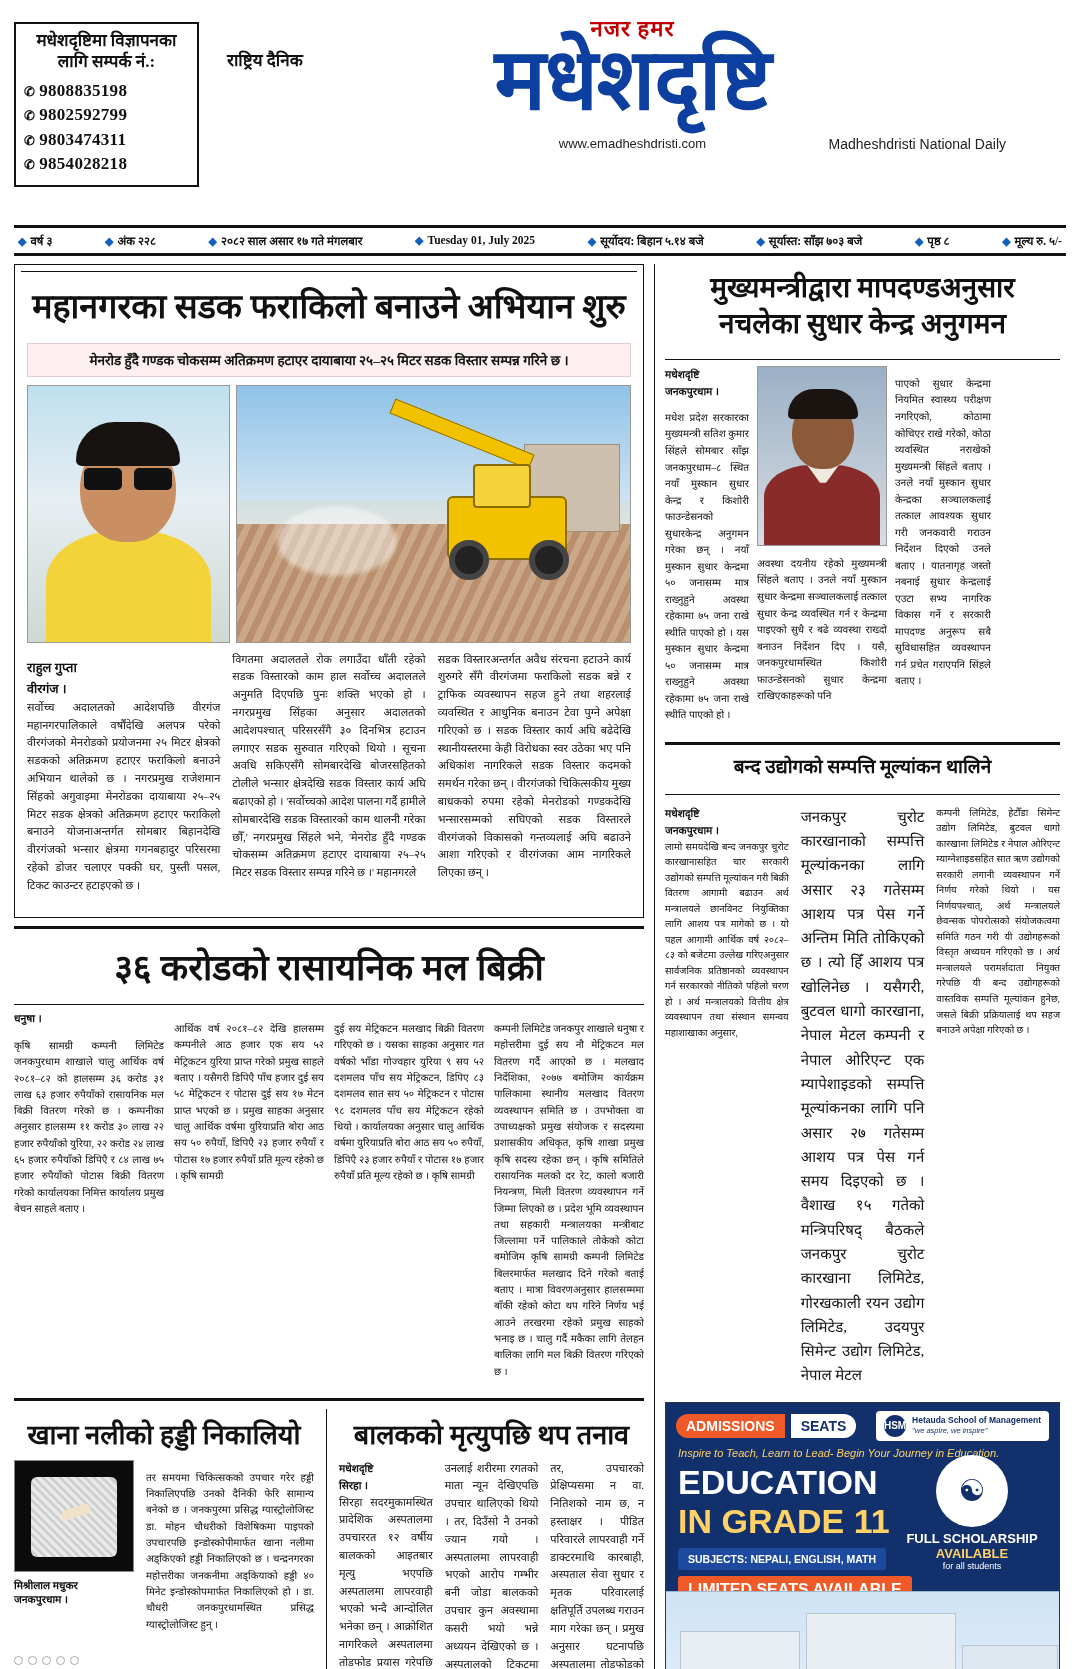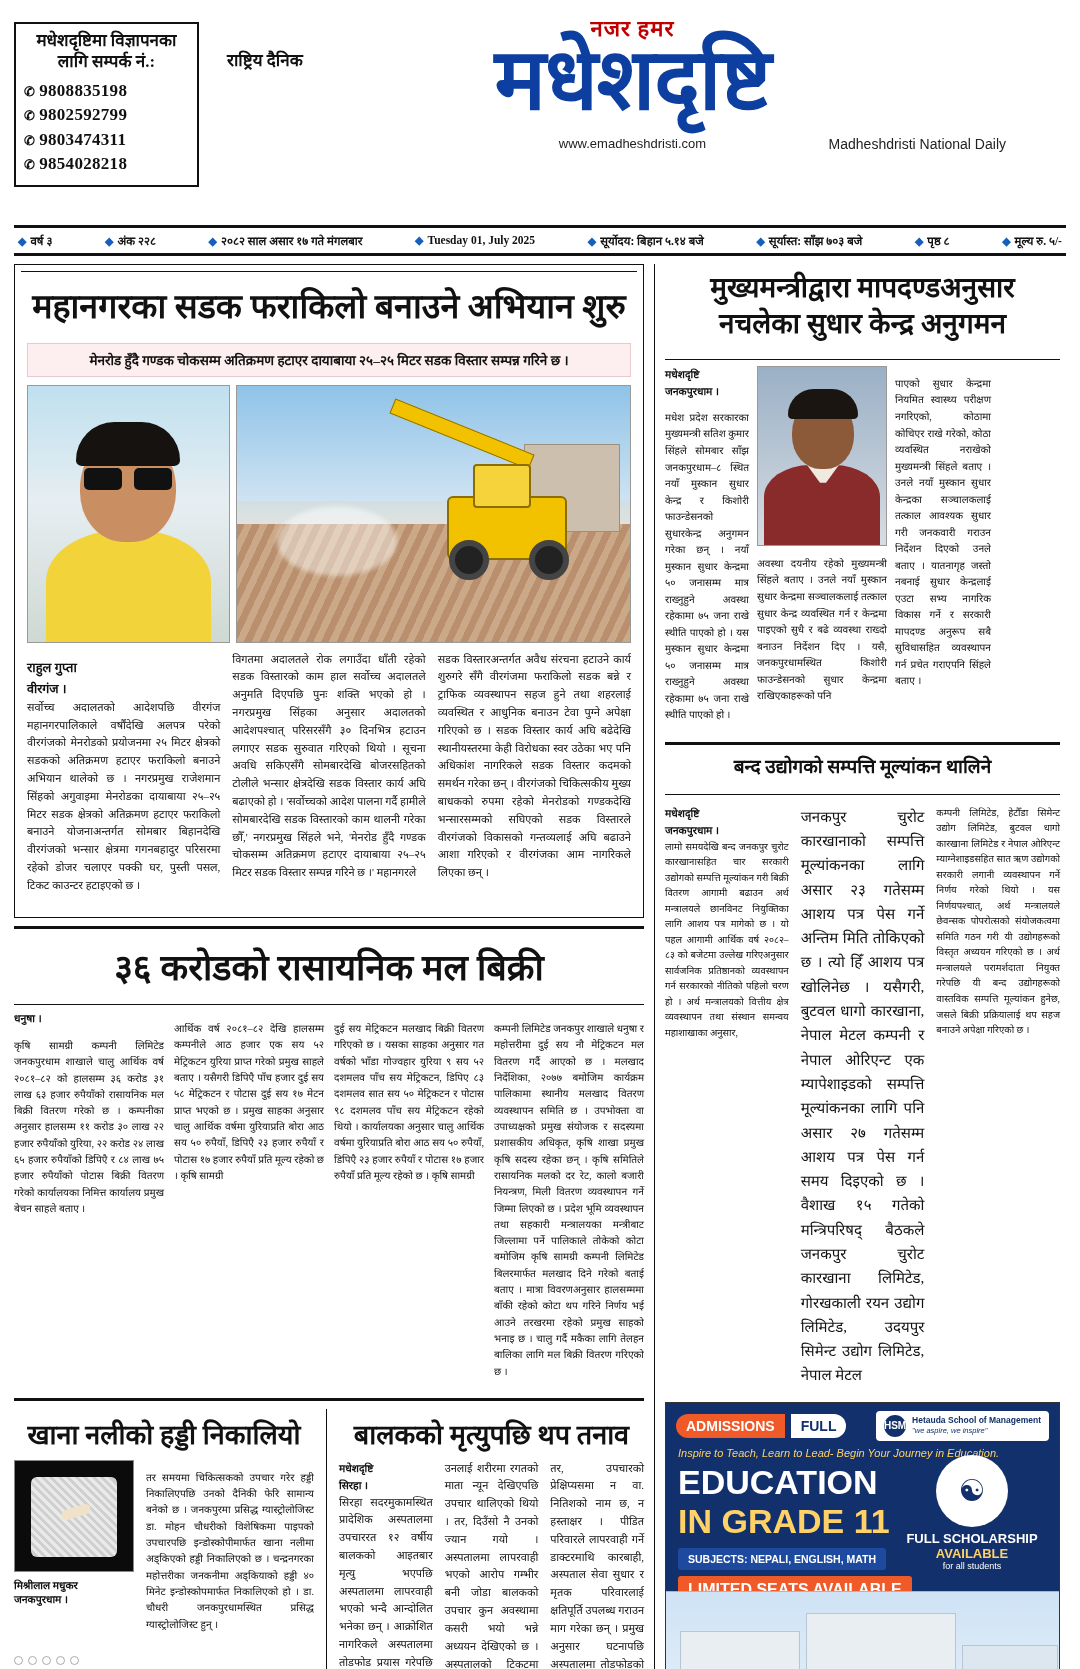--- a/index.html
+++ b/index.html
@@ -470,21 +470,21 @@
           <div class="c" style="font-size:9.6px;">
             <p>कम्पनी लिमिटेड, हेटौँडा सिमेन्ट उद्योग लिमिटेड, बुटवल धागो कारखाना लिमिटेड र नेपाल ओरिएन्ट म्याग्नेशाइडसहित सात ऋण उद्योगको सरकारी लगानी व्यवस्थापन गर्ने निर्णय गरेको थियो । यस निर्णयपश्चात्, अर्थ मन्त्रालयले छेवन्सक पोपरोत्सको संयोजकत्वमा समिति गठन गरी यी उद्योगहरूको विस्तृत अध्ययन गरिएको छ । अर्थ मन्त्रालयले परामर्शदाता नियुक्त गरेपछि यी बन्द उद्योगहरूको वास्तविक सम्पत्ति मूल्यांकन हुनेछ, जसले बिक्री प्रक्रियालाई थप सहज बनाउने अपेक्षा गरिएको छ ।</p>
           </div>
         </div>
       </div>
 
       <div class="advert">
         <div class="adtop">
           <div class="pill">
             <span class="p1">ADMISSIONS</span>
-              <span class="p2">FULL</span>
+              <span class="p2">SEATS</span>
           </div>
           <div class="hsm">
             <div class="logo">HSM</div>
             <div class="nm">
               <span>Hetauda School of Management</span><br>
               <i>"we aspire, we inspire"</i>
             </div>
           </div>
         </div>
         <div class="tagline">Inspire to Teach, Learn to Lead-

